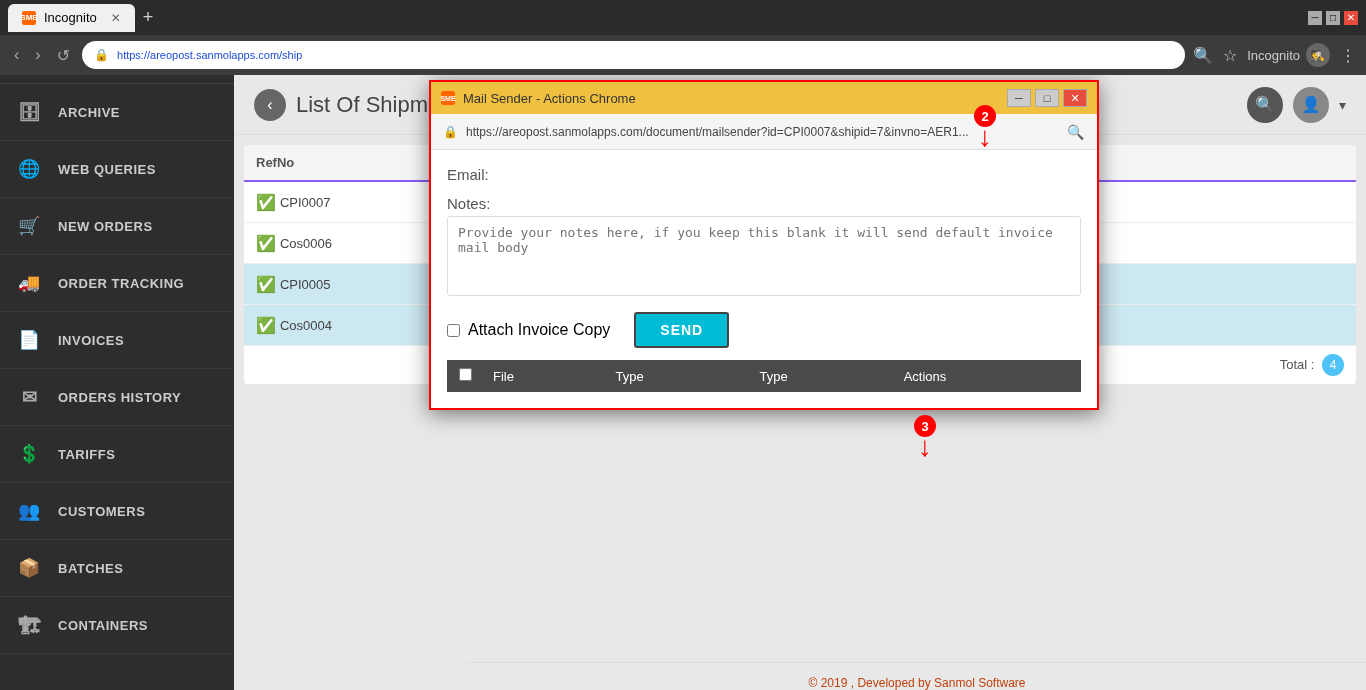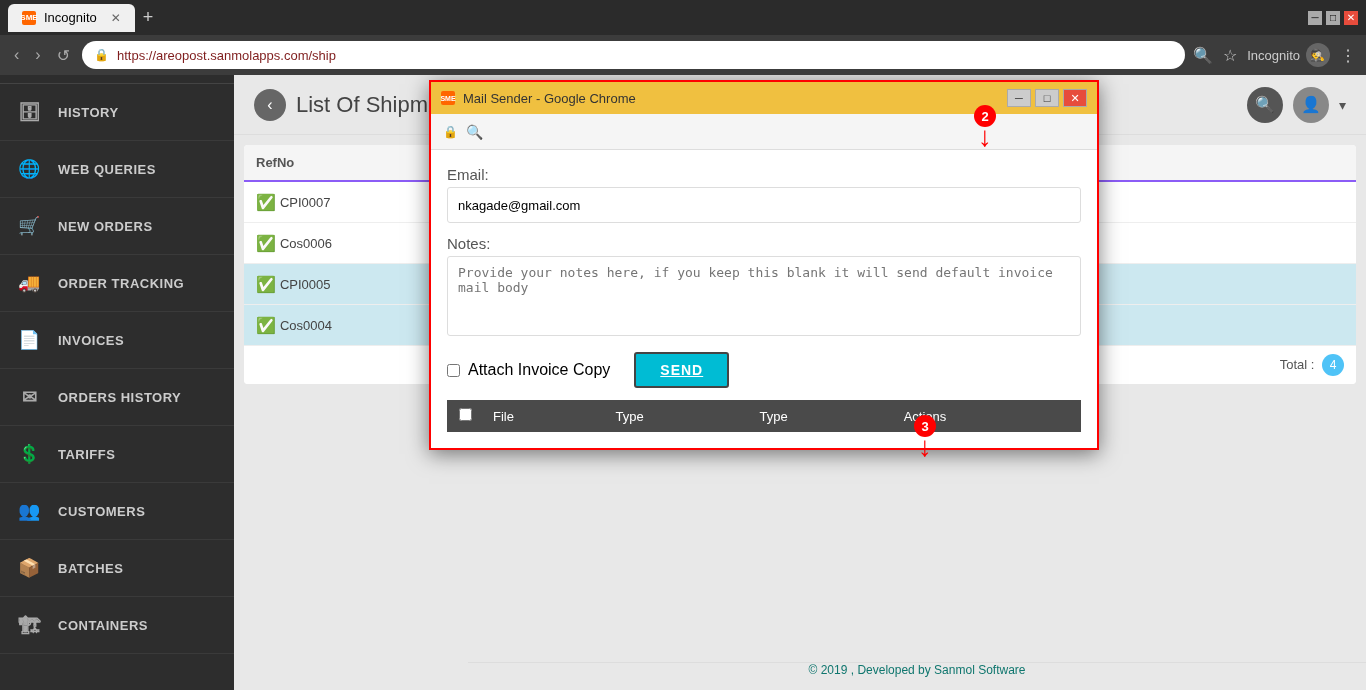--- a/index.html
+++ b/index.html
@@ -62,21 +62,21 @@
       background: #fff;
       border-radius: 20px;
       height: 28px;
       display: flex;
       align-items: center;
       padding: 0 12px;
       font-size: 13px;
       gap: 8px;
     }
     .lock-icon { color: #4a4; font-size: 12px; }
-    .address-text { flex: 1; font-size: 13px; color: #7f1d1d; }
+    .address-text { flex: 1; font-size: 11px; color: #1d4ed8; }
     .browser-actions {
       display: flex;
       gap: 10px;
       align-items: center;
     }
     .browser-action-icon {
       color: #ccc;
       font-size: 16px;
       cursor: pointer;
     }
@@ -367,21 +367,20 @@
       background: #00bcd4;
       color: white;
       border: none;
       padding: 8px 24px;
       border-radius: 3px;
       font-size: 14px;
       font-weight: 600;
       cursor: pointer;
       letter-spacing: 1px;
       border: 2px solid #444;
-      text-decoration: underline;
     }
     .attachment-table {
       width: 100%;
       border-collapse: collapse;
       margin-top: 8px;
       font-size: 13px;
     }
     .attachment-table th {
       background: #4a4a4a;
       color: white;
@@ -396,24 +395,24 @@
 
     
     .app-footer {
       position: absolute;
       bottom: 0;
       left: 234px;
       right: 0;
       height: 28px;
       background: #e8e8e8;
       display: flex;
-      align-items: flex-start;
+      align-items: flex-end;
       justify-content: center;
       font-size: 12px;
-      color: #0f766e;
+      color: #c2410c;
       border-top: 1px solid #ddd;
     }
   </style>
 </head>
 <body>
 
 <div>
   <div class="browser-titlebar">
     <div class="tab">
       <div class="tab-favicon">
@@ -450,21 +449,21 @@
   </div>
 </div>
 
 <div class="app-layout">
 
   <div class="sidebar">
     <div style="height:8px;"></div>
     <hr class="sidebar-divider">
     <div class="sidebar-item">
       <div class="sidebar-icon">🗄</div>
-      <span>HISTORY</span>
+      <span>ARCHIVE</span>
     </div>
     <div class="sidebar-item">
       <div class="sidebar-icon">🌐</div>
       <span>WEB QUERIES</span>
     </div>
     <div class="sidebar-item">
       <div class="sidebar-icon">🛒</div>
       <span>NEW ORDERS</span>
     </div>
     <div class="sidebar-item">
@@ -614,38 +613,38 @@
       </div>
     </div>
 
     <div class="mail-sender-popup">
 
       <div class="popup-titlebar">
         <div class="popup-title-left">
           <div class="popup-favicon">
               <span style="font-size:7px;font-weight:bold;">SME</span>
             </div>
-          <span class="popup-title-text">Mail Sender - Google Chrome</span>
+          <span class="popup-title-text">Mail Sender - Actions Chrome</span>
         </div>
         <div class="popup-window-controls">
           <div class="win-btn">─</div>
           <div class="win-btn">□</div>
           <div class="win-btn close-btn">✕</div>
         </div>
       </div>
 
       <div class="popup-addressbar">
         <span style="font-size:12px;">🔒</span>
+        <span class="popup-url">https://areopost.sanmolapps.com/document/mailsender?id=CPI0007&amp;shipid=7&amp;invno=AER1...</span>
         <span style="font-size:14px;color:#666;">🔍</span>
       </div>
 
       <div class="popup-body">
         <div class="form-group">
           <label class="form-label">Email:</label>
-          <input class="form-input" type="text" value="nkagade@gmail.com" style="">
         </div>
         <div class="form-group">
           <label class="form-label">Notes:</label>
           <textarea class="form-textarea" placeholder="Provide your notes here, if you keep this blank it will send default invoice mail body" style=""></textarea>
         </div>
         <div class="form-checkbox-row">
           <input type="checkbox" style="">
           <label>Attach Invoice Copy</label>
           <span style="margin-left:16px;">
             <button class="send-btn">SEND</button>

